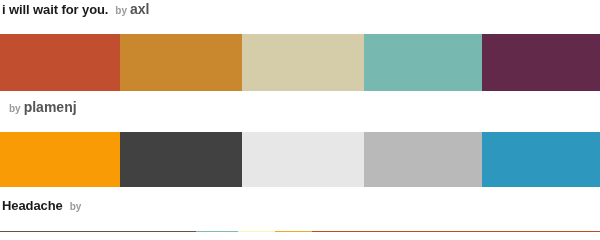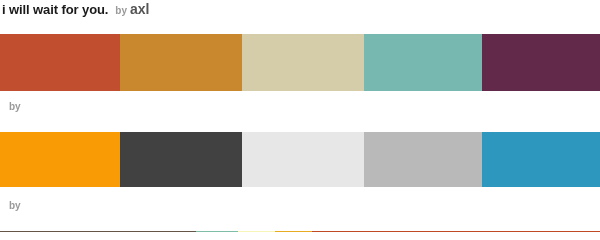--- a/index.html
+++ b/index.html
@@ -51,32 +51,34 @@
         <div class="swatch" style="width: 122px; background: rgb(201, 136, 46);"></div>
         <div class="swatch" style="width: 122px; background: rgb(213, 205, 170);"></div>
         <div class="swatch" style="width: 118px; background: rgb(119, 184, 176);"></div>
         <div class="swatch" style="width: 118px; background: rgb(98, 41, 75);"></div>
       </div>
     </div>
     <div class="spacer-sm"></div>
     <div class="palette">
       <div class="palette-header">
         <span class="palette-by">by</span>
+        <span class="palette-author">plamenj</span>
       </div>
       <div class="swatch-strip strip-h2" style="height: 55px;">
         <div class="swatch" style="width: 120px; background: rgb(249, 155, 5);"></div>
         <div class="swatch" style="width: 122px; background: rgb(65, 65, 65);"></div>
         <div class="swatch" style="width: 122px; background: rgb(231, 231, 231);"></div>
         <div class="swatch" style="width: 118px; background: rgb(185, 185, 185);"></div>
         <div class="swatch" style="width: 118px; background: rgb(46, 151, 190);"></div>
       </div>
     </div>
     <div class="spacer-md"></div>
     <div class="palette">
       <div class="palette-header">
+        <span class="palette-title">Headache</span>
         <span class="palette-by">by</span>
       </div>
       <div class="swatch-strip strip-h3" style="height: 55px;">
         <div class="swatch" style="width: 196px; background: rgb(101, 85, 68);"></div>
         <div class="swatch" style="width: 42px; background: rgb(127, 189, 166);"></div>
         <div class="swatch" style="width: 37px; background: rgb(247, 245, 184);"></div>
         <div class="swatch" style="width: 37px; background: rgb(232, 171, 34);"></div>
         <div class="swatch" style="width: 288px; background: rgb(191, 74, 36);"></div>
       </div>
     </div>

